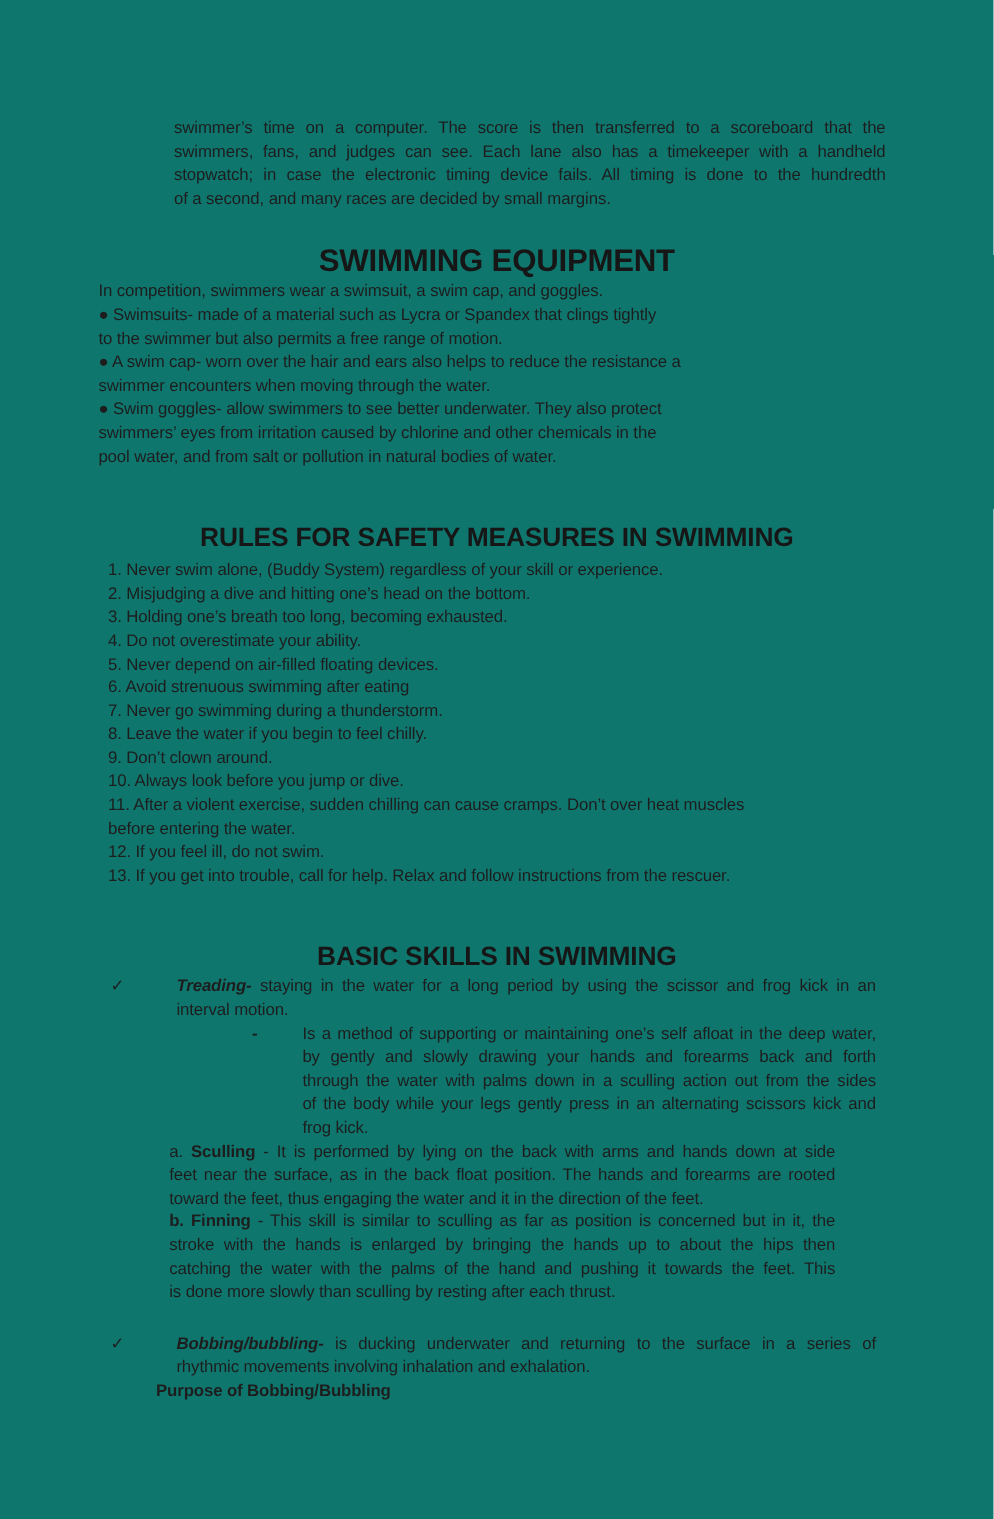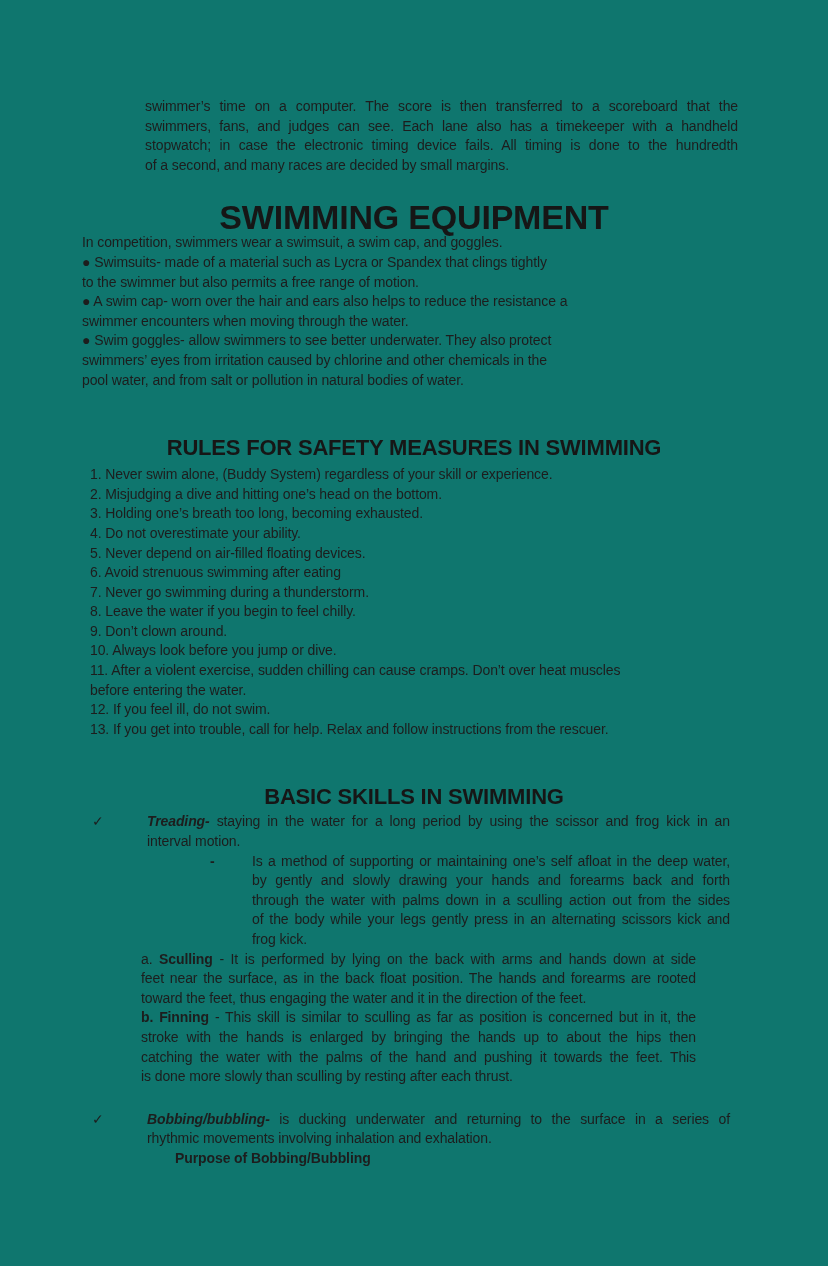--- a/index.html
+++ b/index.html
@@ -19,21 +19,21 @@
     color: #1d1d1d;
     letter-spacing: -0.1px;
   }
   .heading {
     font-weight: bold;
     text-align: center;
     color: #161616;
     letter-spacing: -0.2px;
   }
   .h-large {
-    font-size: 34px;
+    font-size: 26px;
     line-height: 30px;
     margin: 27px 0 0 0;
   }
   .h-med {
     font-size: 22px;
     line-height: 28px;
     margin: 44px 0 0 0;
   }
   .intro {
     margin: 97px 0 0 145px;
@@ -83,21 +83,21 @@
     left: -42px;
     top: 0;
     font-weight: bold;
   }
   .skill-para {
     margin-left: 49px;
     width: 555px;
   }
   .bobbing { margin-top: 23px; }
   .purpose {
-    margin-left: 83px;
+    margin-left: 38px;
     font-weight: bold;
   }
 </style>
 </head>
 <body>
 
 <div class="page">
 
   <div class="intro">
     <span class="line just">swimmer’s time on a computer. The score is then transferred to a scoreboard that the</span>

